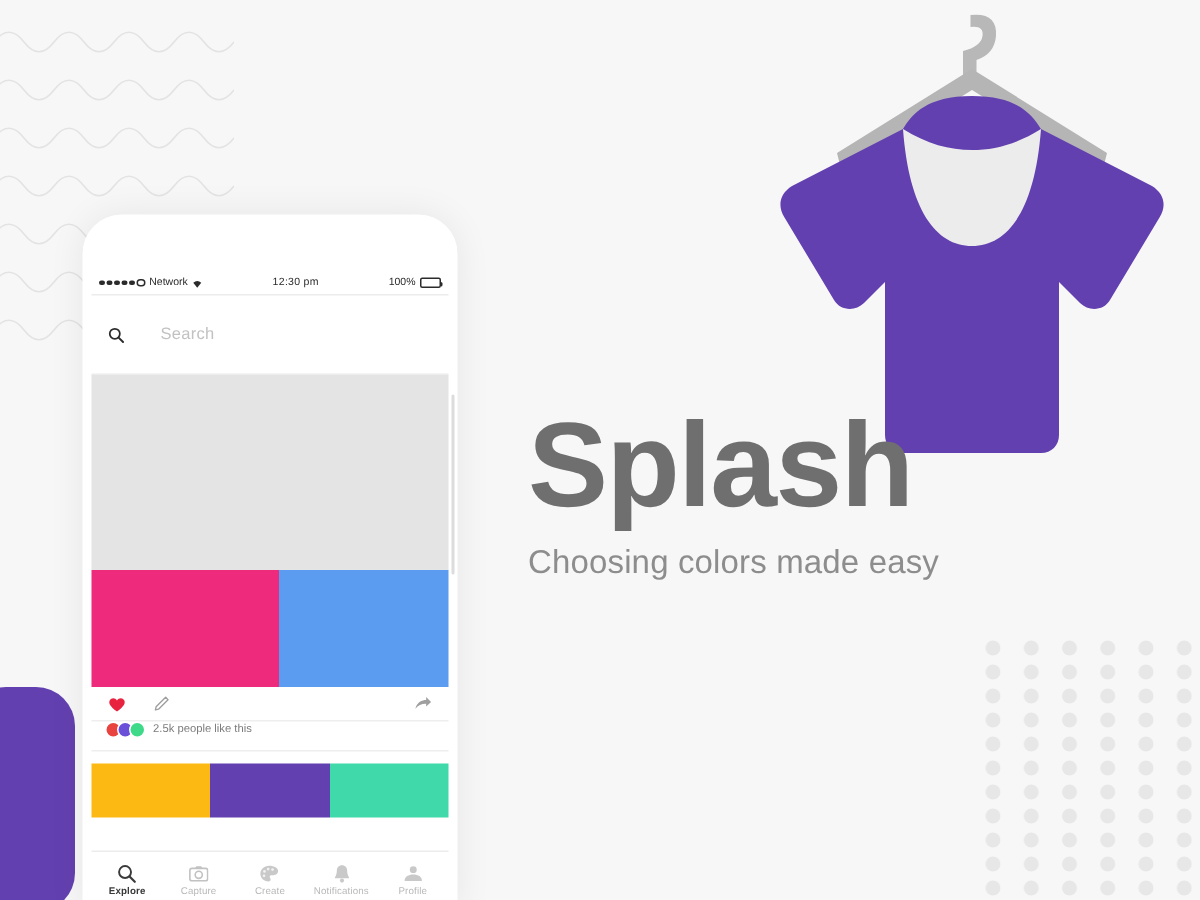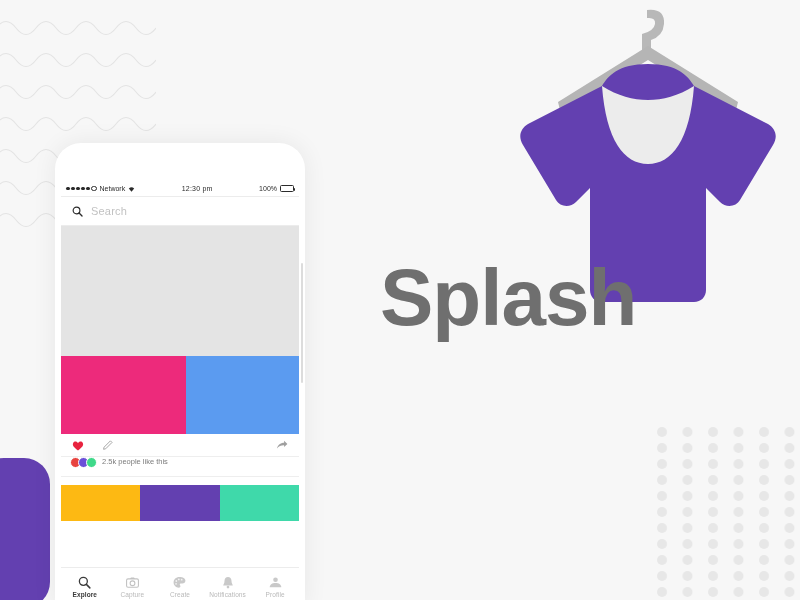--- a/index.html
+++ b/index.html
@@ -39,23 +39,22 @@
   
   #shirt-wrap {
     position: absolute;
     left: 498px; top: 4px;
     width: 300px; height: 310px;
   }
 
   
   #headline-block {
     position: absolute;
-    left: 352px; top: 260px;
+    left: 352px; top: 272px;
     width: 400px;
-    margin-left: 28px;
   }
   #brand-title {
     font-size: 80px;
     font-weight: bold;
     color: #6f6f6f;
     letter-spacing: -1px;
     line-height: 0.95;
     margin: 0;
     white-space: nowrap;
   }
@@ -124,22 +123,22 @@
     background: #3ed23e;
     border-radius: 0.6px;
   }
 
   #search-bar {
     height: 28px;
     border-top: 1px solid #ececec;
     border-bottom: 1px solid #ececec;
     display: flex;
     align-items: center;
-    gap: 8px;
-    padding: 0 11px;
+    gap: 24px;
+    padding: 12px 11px;
     flex: 0 0 auto;
   }
   #search-placeholder {
     font-size: 11px;
     color: #c2c2c2;
     letter-spacing: 0.2px;
   }
 
   #hero-placeholder {
     background: #e4e4e4;
@@ -270,20 +269,21 @@
            L 275 141
            C 280 133 278 125 270 120
            L 196 82
            C 190 72 180 60 150 60 Z" fill="#6340b0"></path>
 
   <path d="M104 82 C 108 136 126 160 150 160 C 174 160 192 136 196 82 C 180 92 165 96 150 96 C 135 96 120 92 104 82 Z" fill="#ececec"></path>
 </svg>
 
 <div id="headline-block">
   <h1 id="brand-title">Splash</h1>
+  <p id="brand-tagline">Choosing colors made easy</p>
 </div>
 
 <div id="phone">
   <div id="phone-screen">
 
     <div id="status-bar">
       <div id="status-left">
         <span class="sig-dots">
           <span class="sig-dot"></span>
             <span class="sig-dot"></span>

